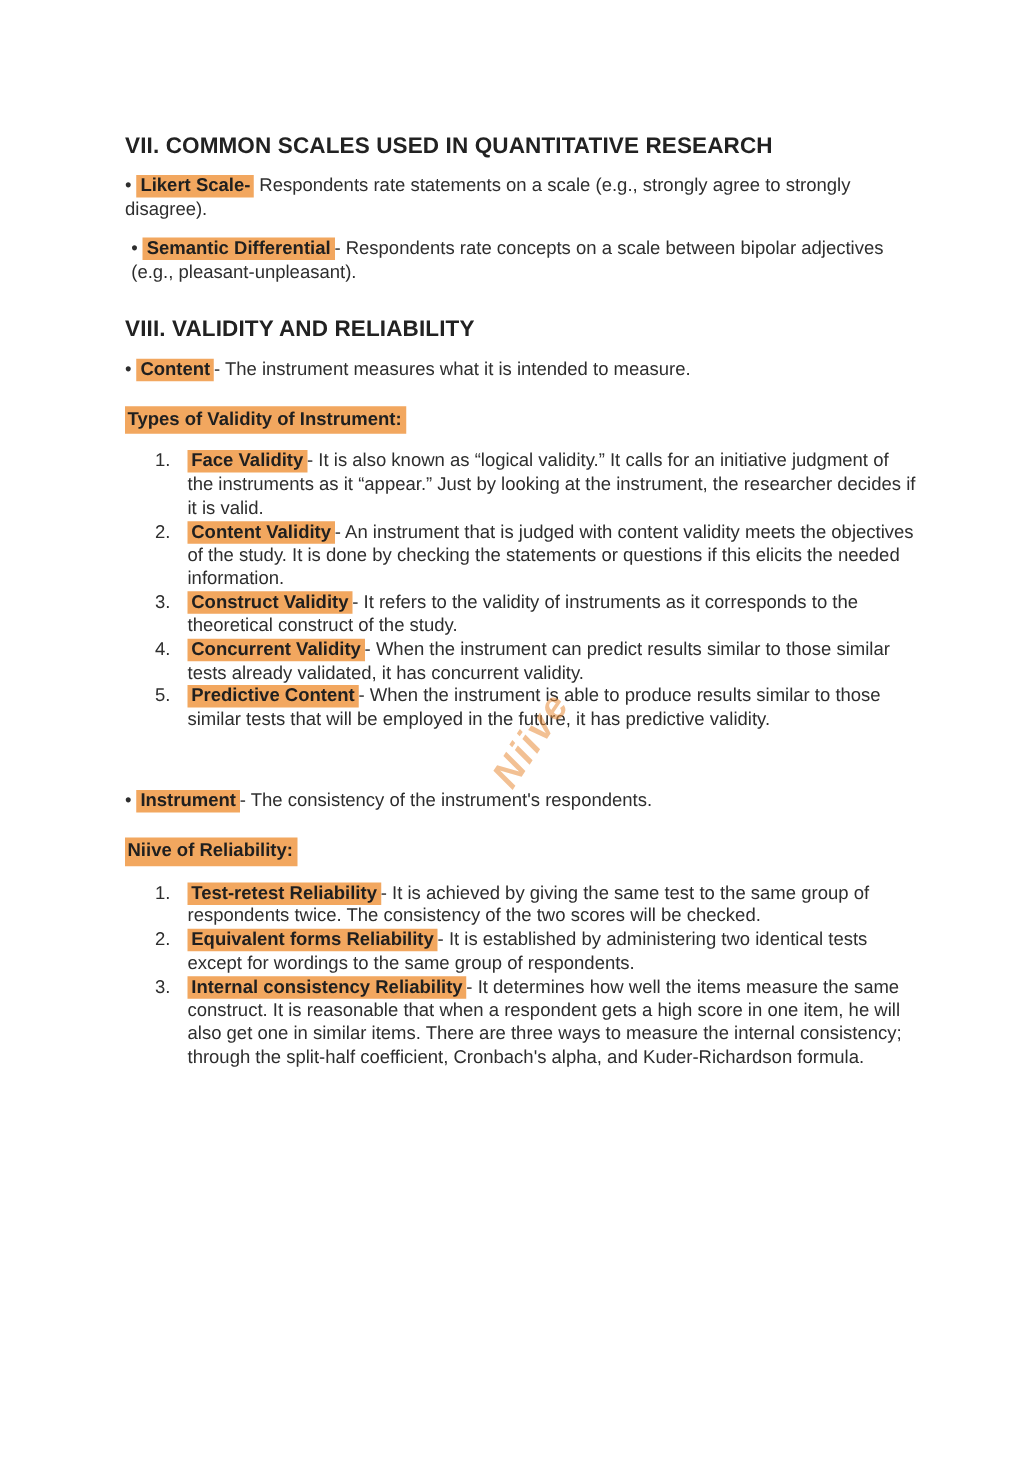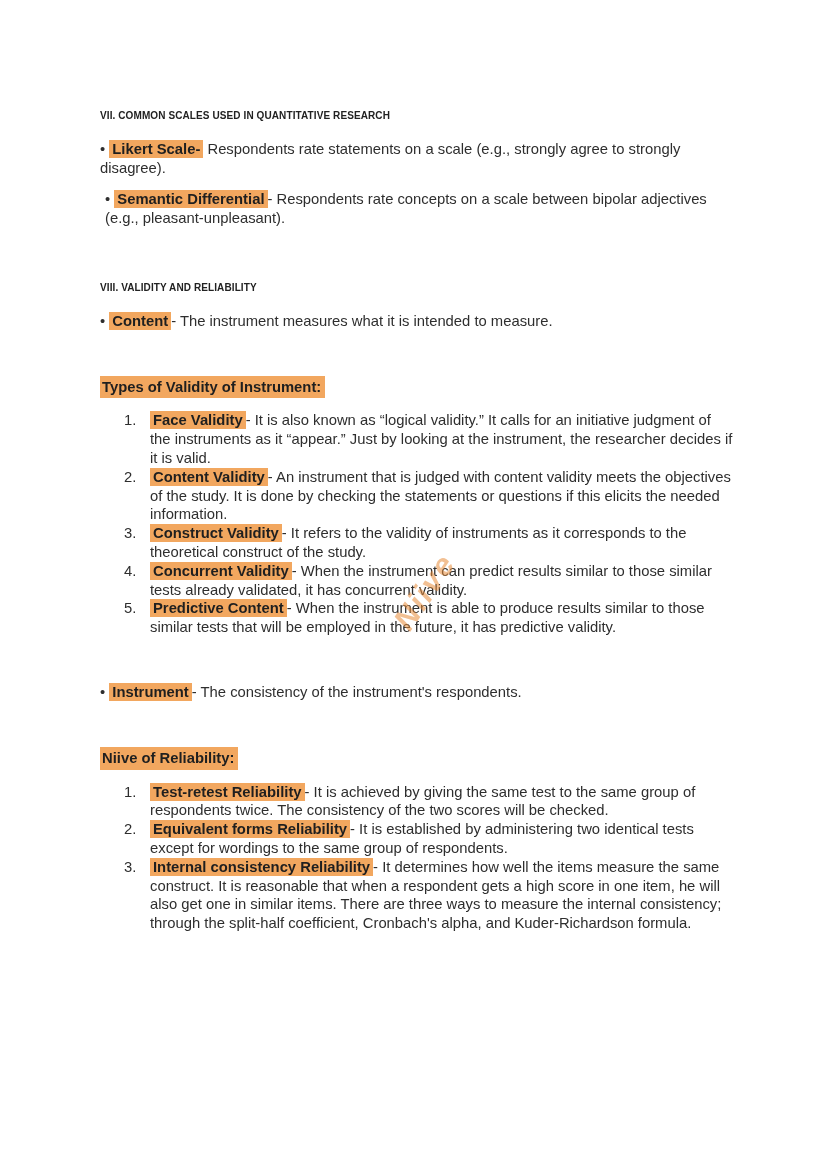--- a/index.html
+++ b/index.html
@@ -18,35 +18,35 @@
   .content {
     position: absolute;
     left: 100px; top: 107px;
     width: 634px;
     font-size: 14.8px;
     line-height: 18.8px;
     z-index: 1;
   }
   .heading {
     font-weight: 700;
-    font-size: 10px;
+    font-size: 18px;
     color: #222222;
     margin: 0 0 14px 0;
     letter-spacing: 0.1px;
   }
-  .heading.gap-top { margin-top: 51px; }
+  .heading.gap-top { margin-top: 26px; }
   p.bullet-para { margin: 0 0 13px 0; }
   p.bullet-para.indent { padding-left: 5px; }
   .hl {
     background: #f2a75f;
     font-weight: 700;
     color: #1f1f1f;
     padding: 1px 3px;
   }
-  .subheading-wrap { margin: 45px 0 0 0; }
+  .subheading-wrap { margin: 19px 0 0 0; }
   .subheading {
     display: inline-block;
     background: #f2a75f;
     font-weight: 700;
     color: #1f1f1f;
     padding: 2px 4px 2px 2px;
     font-size: 14.8px;
   }
   .olist { margin: 13px 0 0 0; }
   .oli { display: flex; margin: 0; }

